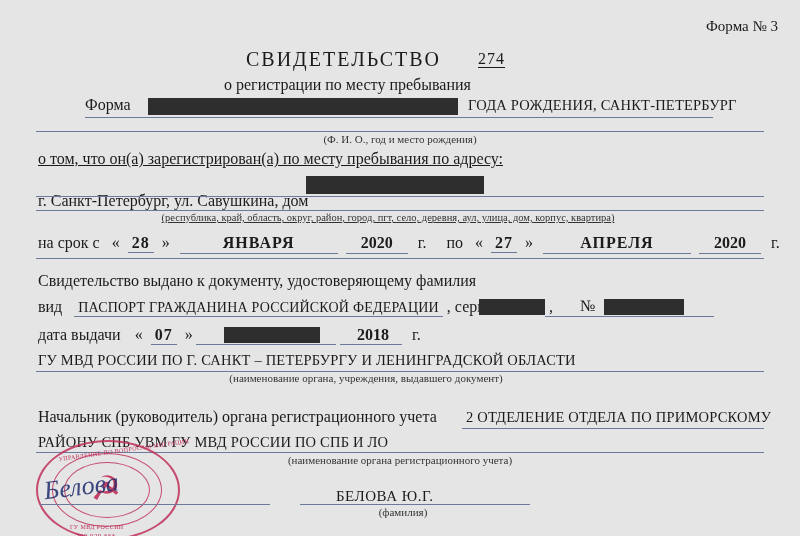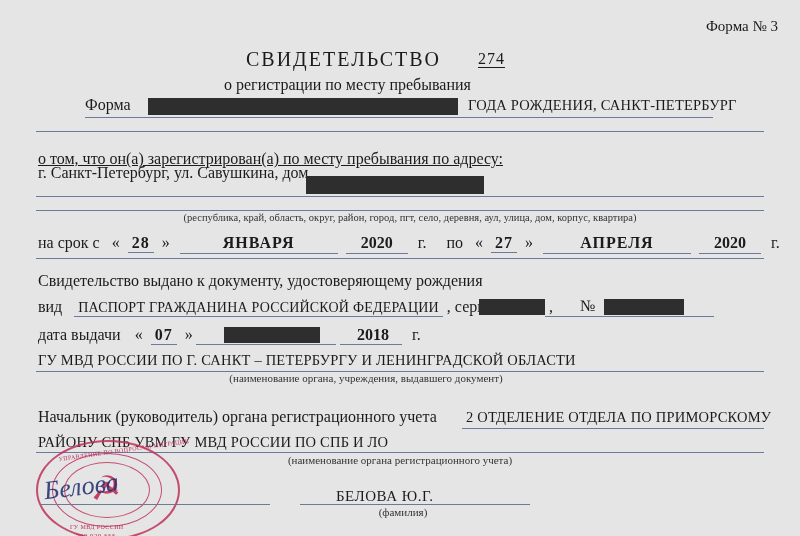--- a/index.html
+++ b/index.html
@@ -132,48 +132,49 @@
   <div class="abs subtitle">о регистрации по месту пребывания</div>
 
   <div class="abs" style="top:96px; left:85px; font-size:16px;">
     <span>Форма</span>
   </div>
   <div class="abs" style="top:98px; left:148px; width:310px; height:17px; background:#2e2e2e;"></div>
   <div class="abs" style="top:97px; left:436px; font-size:14.5px; letter-spacing:0.2px;margin-left:32px;">ГОДА РОЖДЕНИЯ, САНКТ-ПЕТЕРБУРГ</div>
   <div class="rule" style="top:117px; left:85px; width:628px;"></div>
 
   <div class="rule" style="top:131px; left:36px; width:728px;"></div>
+  <div class="abs cap" style="top:133px; left:36px; width:728px;">(Ф. И. О., год и место рождения)</div>
 
   <div class="abs body-text" style="top:150px; left:38px;text-decoration:underline;">о том, что он(а) зарегистрирован(а) по месту пребывания по адресу:</div>
 
-  <div class="abs body-text" style="top:164px; left:38px;">г. Санкт-Петербург, ул. Савушкина, дом</div>
+  <div class="abs body-text" style="top:192px; left:38px;">г. Санкт-Петербург, ул. Савушкина, дом</div>
   <div class="abs" style="top:176px; left:306px; width:178px; height:18px; background:#2e2e2e;"></div>
   <div class="rule" style="top:196px; left:36px; width:728px;"></div>
   <div class="rule" style="top:210px; left:36px; width:728px;"></div>
-  <div class="abs cap" style="top:212px; left:46px; width:728px; font-size:10.5px;">(республика, край, область, округ, район, город, пгт, село, деревня, аул, улица, дом, корпус, квартира)</div>
+  <div class="abs cap" style="top:212px; left:24px; width:728px; font-size:10.5px;text-decoration:underline;">(республика, край, область, округ, район, город, пгт, село, деревня, аул, улица, дом, корпус, квартира)</div>
 
   <div class="abs body-text nowrap" style="top:234px; left:38px;">
     <span>на срок с</span>
     <span style="margin-left:8px;">«</span>
     <span class="underline-txt" style="margin:0 4px; font-weight:bold; letter-spacing:1px;">28</span>
     <span>»</span>
     <span class="underline-txt" style="display:inline-block; min-width:150px; text-align:center; font-weight:bold; letter-spacing:1px; margin-left:6px;">ЯНВАРЯ</span>
     <span class="underline-txt" style="display:inline-block; min-width:54px; text-align:center; font-weight:bold; margin-left:4px;">2020</span>
     <span style="margin-left:6px;">г.</span>
     <span style="margin-left:16px;">по</span>
     <span style="margin-left:8px;">«</span>
     <span class="underline-txt" style="margin:0 4px; font-weight:bold; letter-spacing:1px;">27</span>
     <span>»</span>
     <span class="underline-txt" style="display:inline-block; min-width:140px; text-align:center; font-weight:bold; letter-spacing:1px; margin-left:6px;">АПРЕЛЯ</span>
     <span class="underline-txt" style="display:inline-block; min-width:54px; text-align:center; font-weight:bold; margin-left:4px;">2020</span>
     <span style="margin-left:6px;">г.</span>
   </div>
   <div class="rule" style="top:258px; left:36px; width:728px;"></div>
 
-  <div class="abs body-text" style="top:272px; left:38px;">Свидетельство выдано к документу, удостоверяющему рождения</div>
+  <div class="abs body-text" style="top:272px; left:38px;">Свидетельство выдано к документу, удостоверяющему фамилия</div>
 
   <div class="abs body-text nowrap" style="top:298px; left:38px;">
     <span>вид</span>
     <span class="underline-txt small-caps-line" style="margin-left:8px; letter-spacing:0.2px;">ПАСПОРТ ГРАЖДАНИНА РОССИЙСКОЙ ФЕДЕРАЦИИ</span>
     <span>, серия</span>
   </div>
   <div class="abs" style="top:299px; left:479px; width:66px; height:16px; background:#2e2e2e;"></div>
   <div class="abs body-text" style="top:298px; left:549px;">,</div>
   <div class="abs body-text" style="top:297px; left:580px;">№</div>
   <div class="abs" style="top:299px; left:604px; width:80px; height:16px; background:#2e2e2e;"></div>

